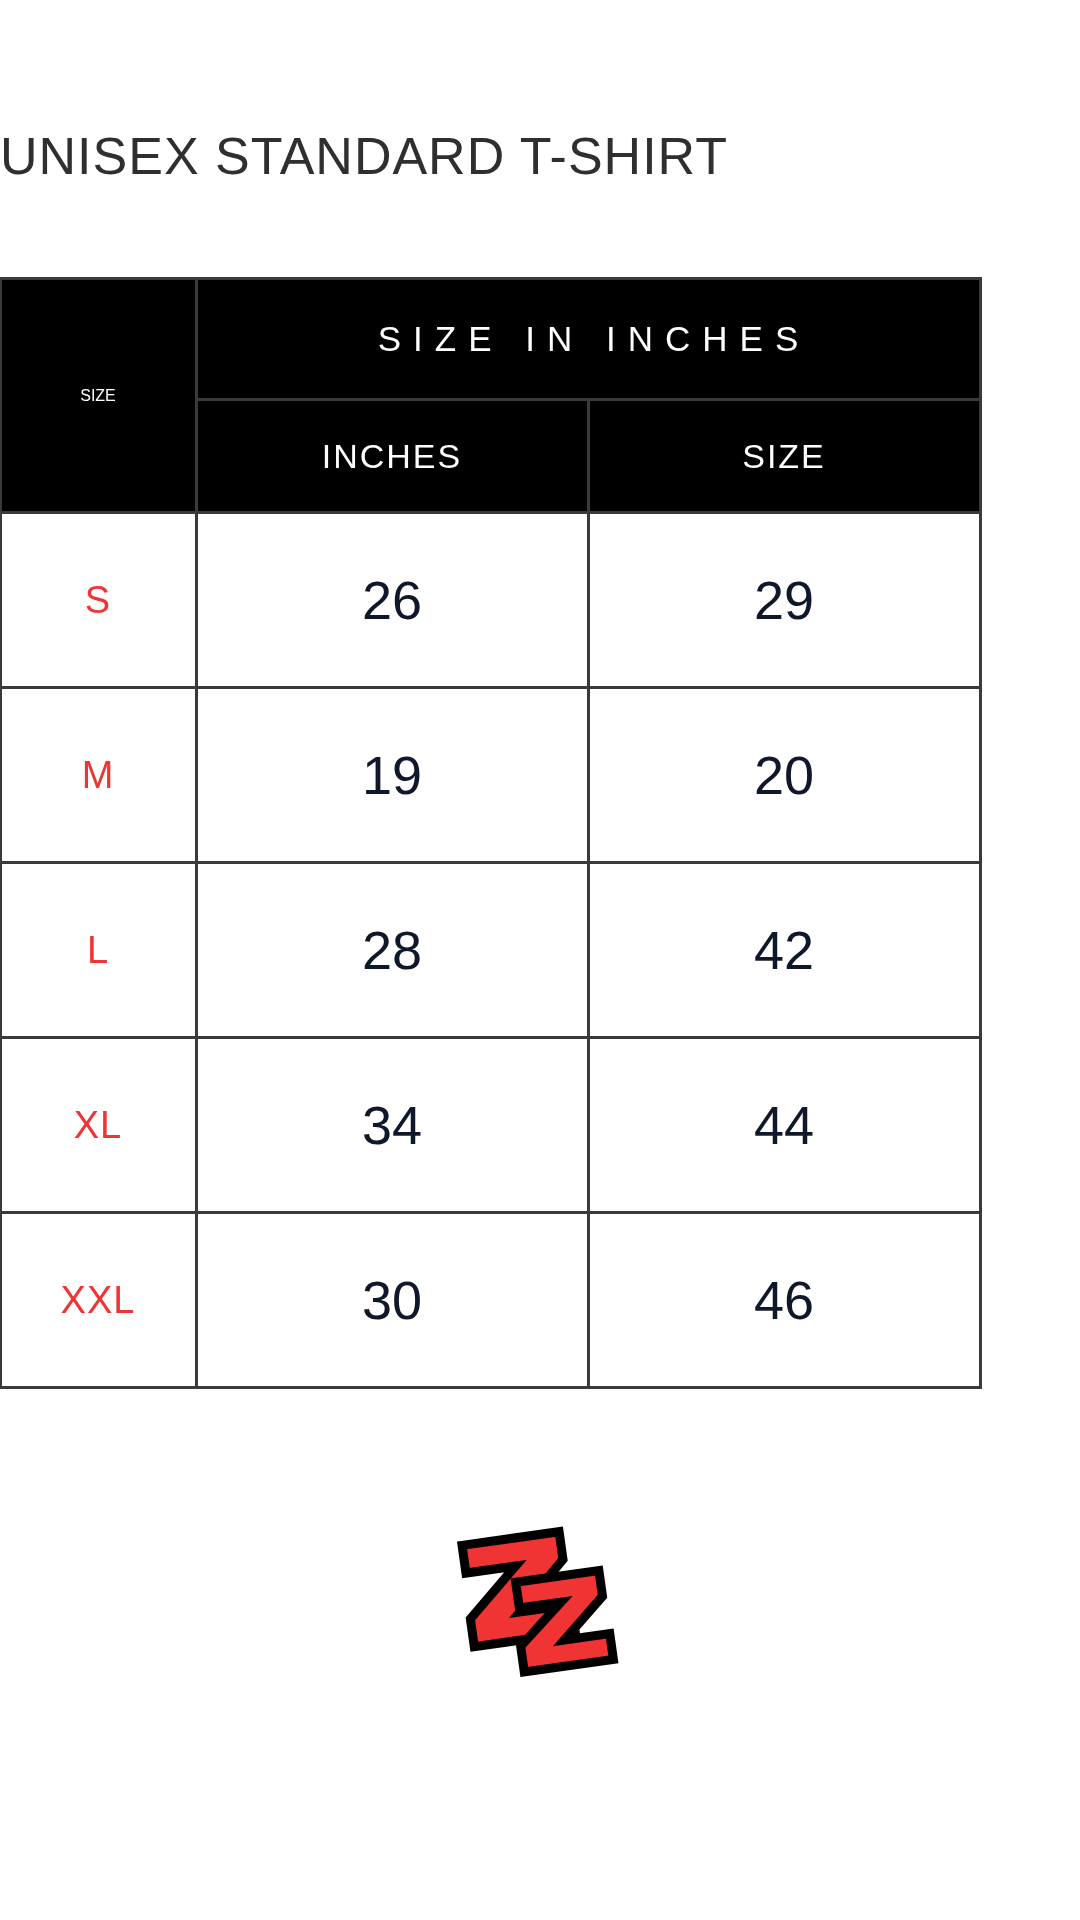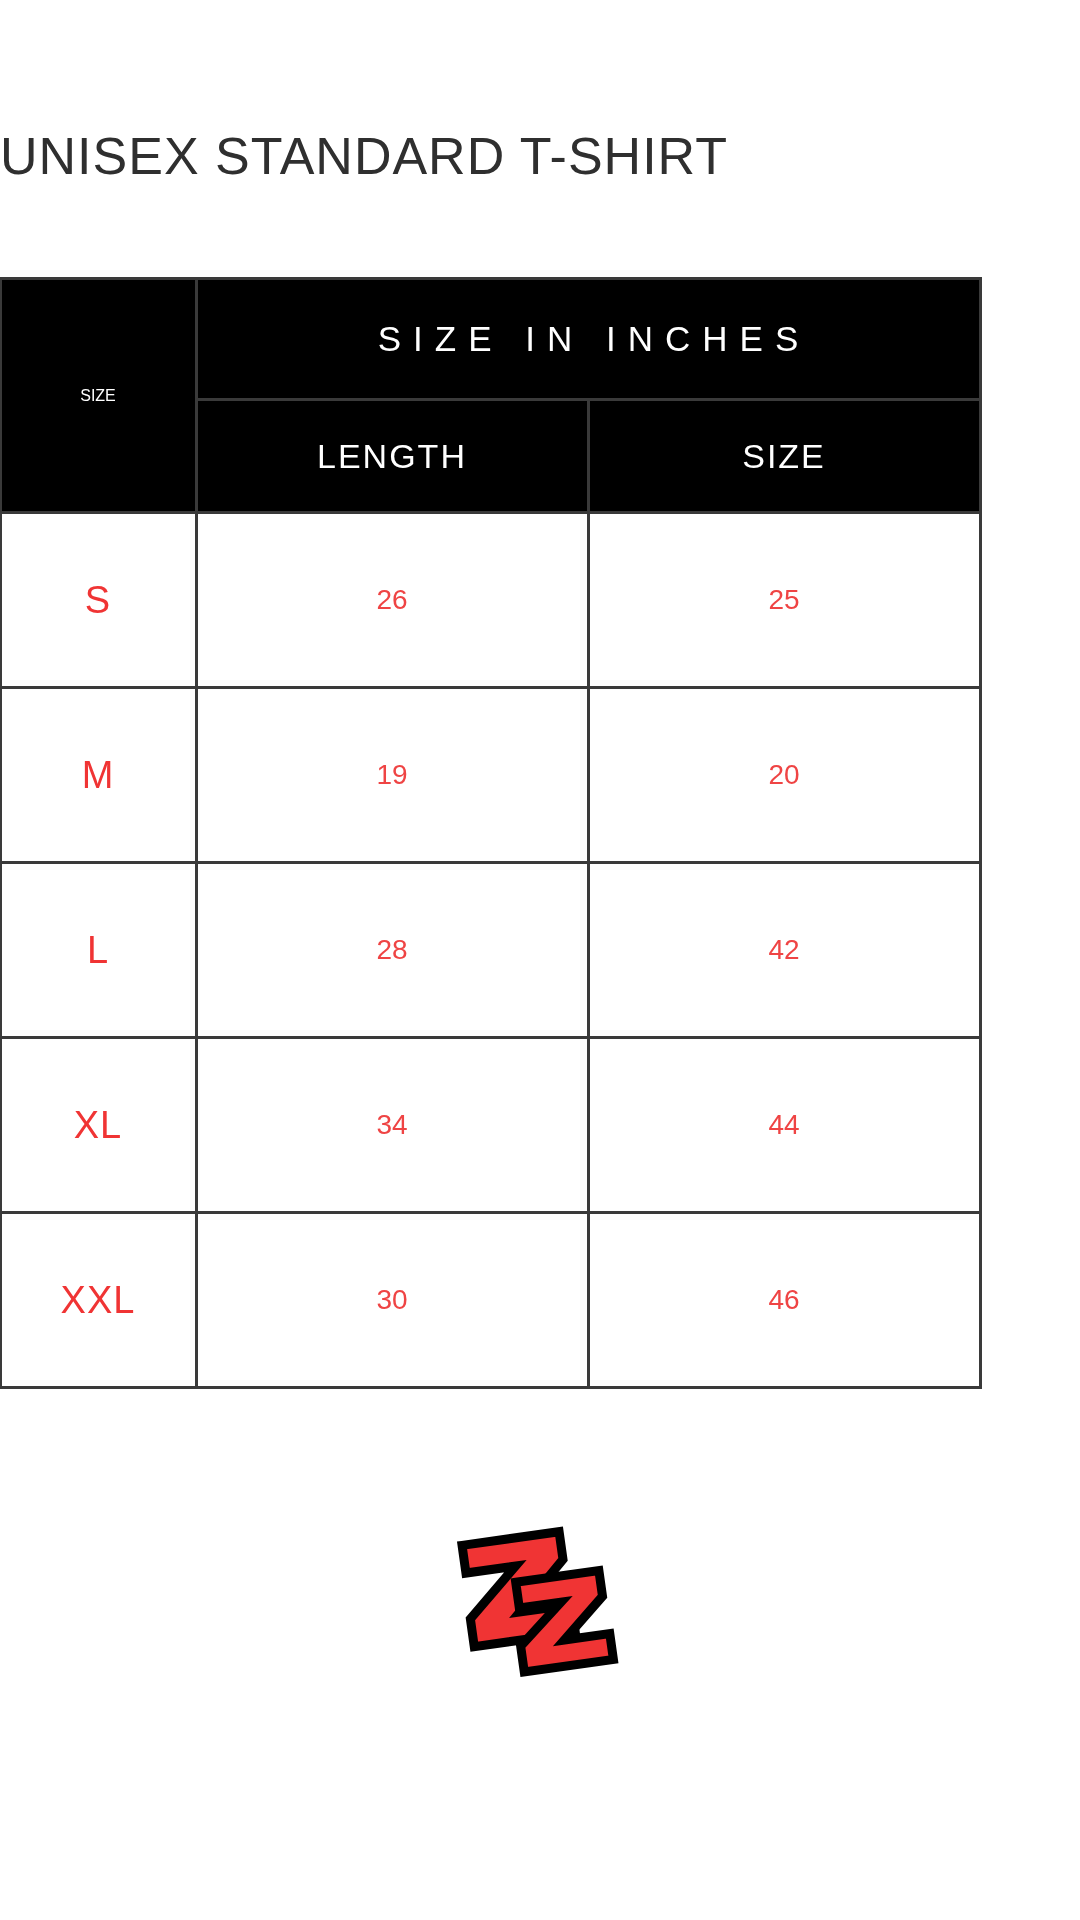--- a/index.html
+++ b/index.html
@@ -80,22 +80,22 @@
 
   .hdr-sub {
     height: 110px;
     font-size: 34px;
     letter-spacing: 2px;
   }
 
   tbody td {
     height: 172px;
     background: #ffffff;
-    font-size: 28px;
-    color: #ef4444;
+    font-size: 54px;
+    color: #0f172a;
   }
 
   tbody td.size-col {
     color: #f03434;
     font-size: 38px;
     letter-spacing: 1px;
   }
 
   .logo-wrap {
     margin-top: 128px;
@@ -121,29 +121,29 @@
         <col class="c1">
         <col class="c2">
         <col class="c3">
       </colgroup>
       <thead>
         <tr>
           <td class="hdr-red cell-size-blank" rowspan="2">SIZE</td>
           <td class="hdr-red hdr-inches" colspan="2">SIZE IN INCHES</td>
         </tr>
         <tr>
-          <td class="hdr-red hdr-sub">LENGTH</td>
+          <td class="hdr-red hdr-sub">INCHES</td>
           <td class="hdr-red hdr-sub">SIZE</td>
         </tr>
       </thead>
       <tbody>
         <tr>
           <td class="size-col">S</td>
           <td>26</td>
-          <td>25</td>
+          <td>29</td>
         </tr>
         <tr>
           <td class="size-col">M</td>
           <td>19</td>
           <td>20</td>
         </tr>
         <tr>
           <td class="size-col">L</td>
           <td>28</td>
           <td>42</td>

